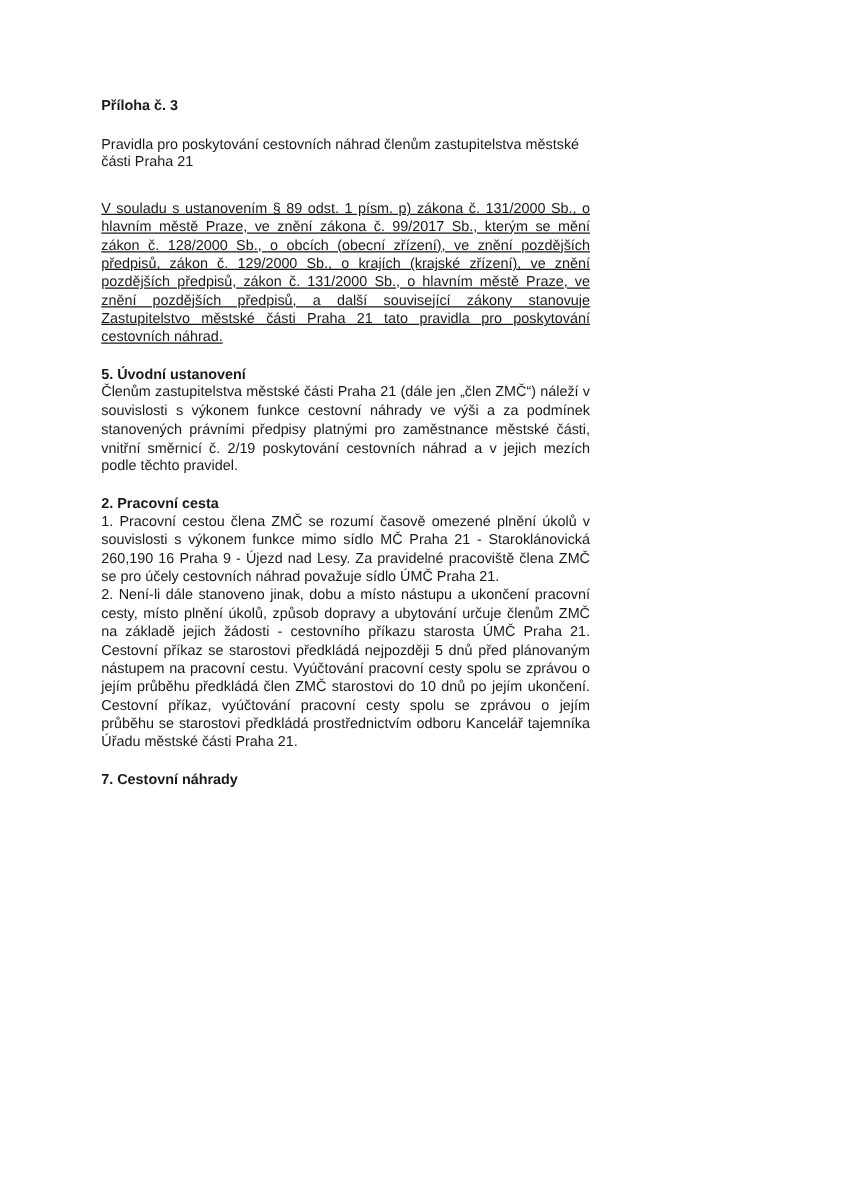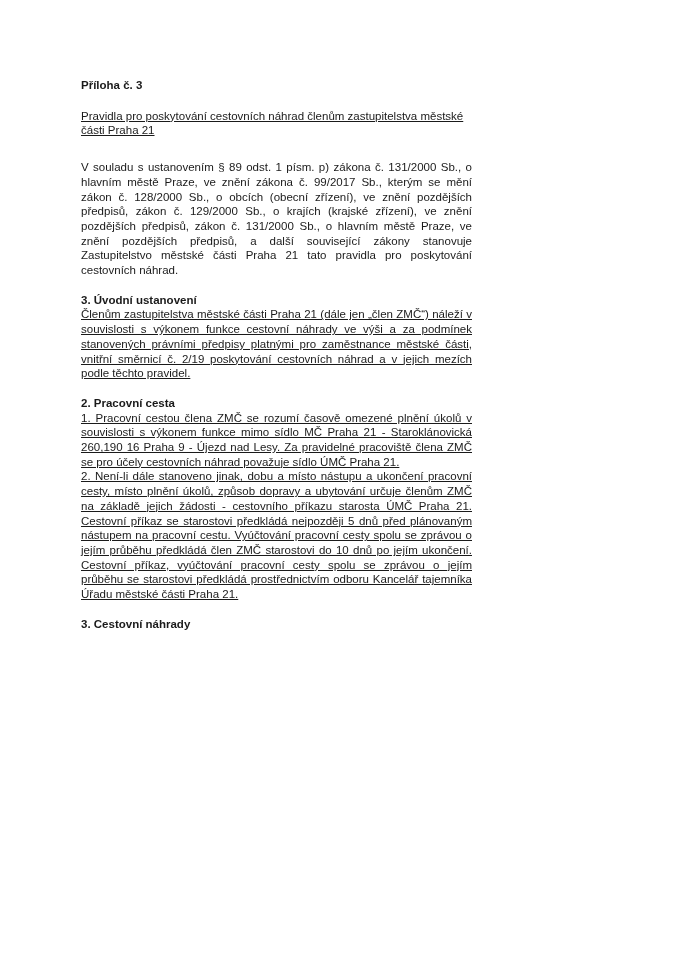--- a/index.html
+++ b/index.html
@@ -22,60 +22,59 @@
     background: #ffffff;
     box-sizing: border-box;
     padding: 78px 79px 40px 81px;
   }
   .attachment-label {
     font-weight: bold;
     margin: 0 0 16px 0;
   }
   .doc-title {
     font-weight: normal;
-    text-decoration: underline;
     margin: 0 0 22px 0;
   }
   .intro {
     text-align: justify;
     margin: 0 0 15px 0;
+    text-decoration: underline;
   }
   .doc-section {
     margin: 0 0 15px 0;
   }
   .section-heading {
     font-weight: bold;
     margin: 0;
   }
   .section-paragraph {
     text-align: justify;
     margin: 0;
-    text-decoration: underline;
   }
 </style>
 </head>
 <body>
 
 <div class="page">
 
   <p class="attachment-label">Příloha č. 3</p>
 
   <p class="doc-title">Pravidla pro poskytování cestovních náhrad členům zastupitelstva městské části Praha 21</p>
 
   <p class="intro">V souladu s ustanovením § 89 odst. 1 písm. p) zákona č. 131/2000 Sb., o hlavním městě Praze, ve znění zákona č. 99/2017 Sb., kterým se mění zákon č. 128/2000 Sb., o obcích (obecní zřízení), ve znění pozdějších předpisů, zákon č. 129/2000 Sb., o krajích (krajské zřízení), ve znění pozdějších předpisů, zákon č. 131/2000 Sb., o hlavním městě Praze, ve znění pozdějších předpisů, a další související zákony stanovuje Zastupitelstvo městské části Praha 21 tato pravidla pro poskytování cestovních náhrad.</p>
 
   <div class="doc-section">
-    <p class="section-heading">3. Úvodní ustanovení</p>
+    <p class="section-heading">5. Úvodní ustanovení</p>
     <p class="section-paragraph">Členům zastupitelstva městské části Praha 21 (dále jen „člen ZMČ“) náleží v souvislosti s výkonem funkce cestovní náhrady ve výši a za podmínek stanovených právními předpisy platnými pro zaměstnance městské části, vnitřní směrnicí č. 2/19 poskytování cestovních náhrad a v jejich mezích podle těchto pravidel.</p>
   </div>
 
   <div class="doc-section">
     <p class="section-heading">2. Pracovní cesta</p>
     <p class="section-paragraph">1. Pracovní cestou člena ZMČ se rozumí časově omezené plnění úkolů v souvislosti s výkonem funkce mimo sídlo MČ Praha 21 - Staroklánovická 260,190 16 Praha 9 - Újezd nad Lesy. Za pravidelné pracoviště člena ZMČ se pro účely cestovních náhrad považuje sídlo ÚMČ Praha 21.</p>
     <p class="section-paragraph">2. Není-li dále stanoveno jinak, dobu a místo nástupu a ukončení pracovní cesty, místo plnění úkolů, způsob dopravy a ubytování určuje členům ZMČ na základě jejich žádosti - cestovního příkazu starosta ÚMČ Praha 21. Cestovní příkaz se starostovi předkládá nejpozději 5 dnů před plánovaným nástupem na pracovní cestu. Vyúčtování pracovní cesty spolu se zprávou o jejím průběhu předkládá člen ZMČ starostovi do 10 dnů po jejím ukončení. Cestovní příkaz, vyúčtování pracovní cesty spolu se zprávou o jejím průběhu se starostovi předkládá prostřednictvím odboru Kancelář tajemníka Úřadu městské části Praha 21.</p>
   </div>
 
   <div class="doc-section">
-    <p class="section-heading">3. Cestovní náhrady</p>
+    <p class="section-heading">7. Cestovní náhrady</p>
   </div>
 
 
 </div>
 
 </body></html>

